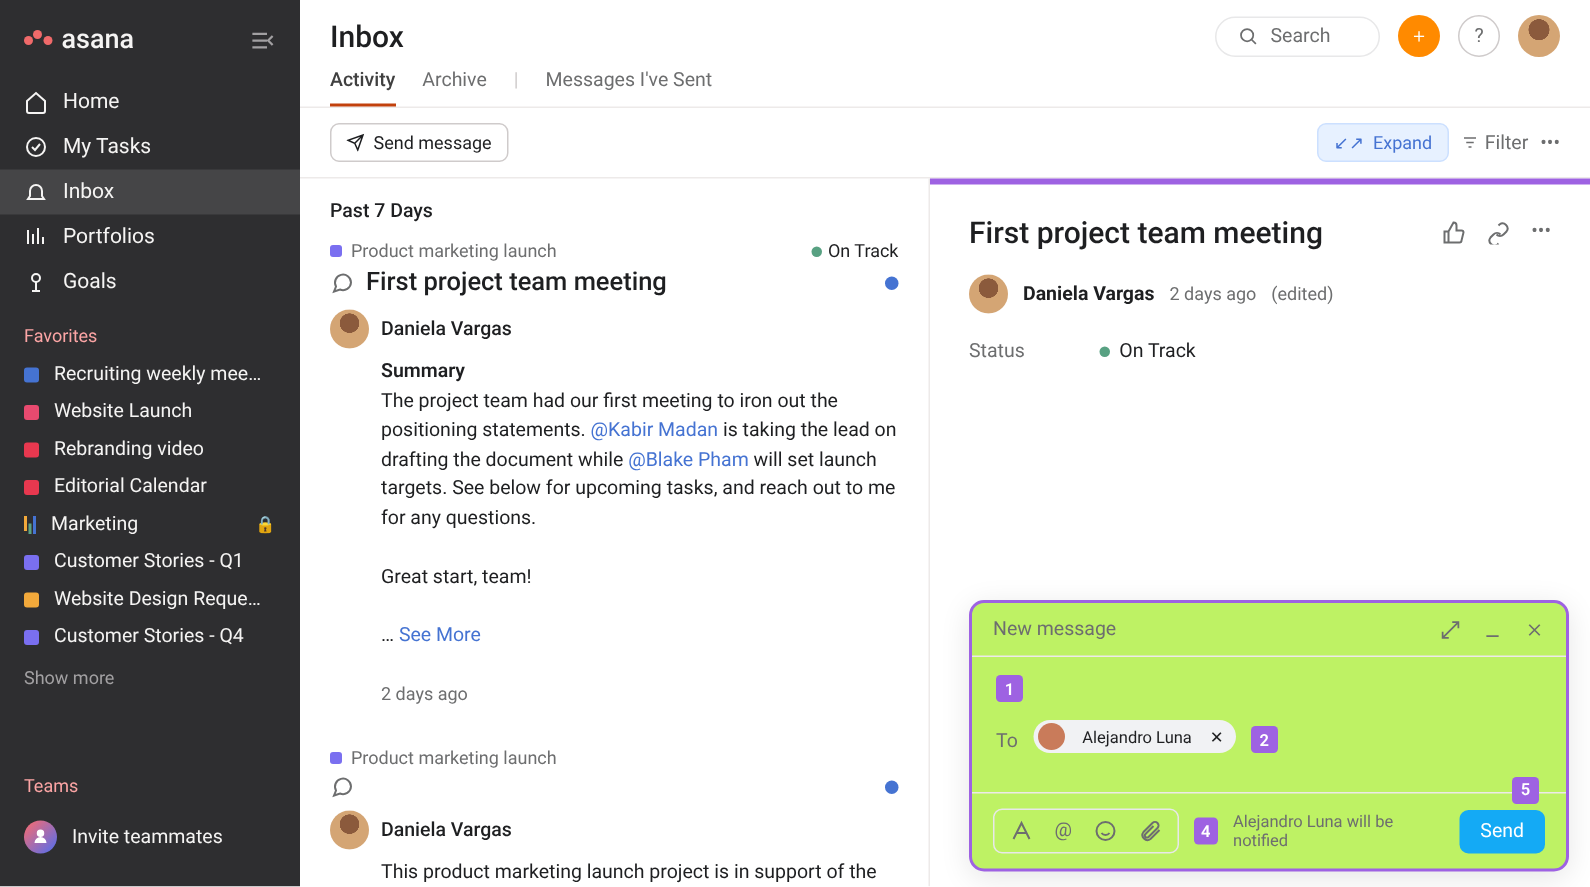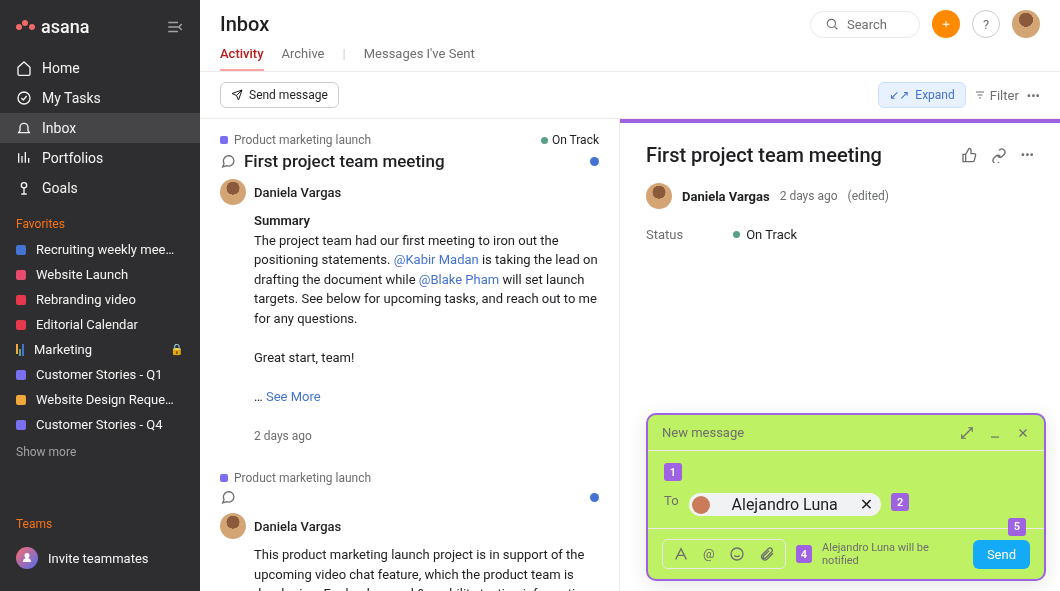--- a/index.html
+++ b/index.html
@@ -7,37 +7,37 @@
 body{display:flex;background:#fff;color:#1e1f21;font-size:13px}
 
 .sidebar{width:200px;background:#2e2e30;color:#f5f4f3;display:flex;flex-direction:column;padding:12px 0;flex-shrink:0}
 .logo-row{display:flex;align-items:center;justify-content:space-between;padding:4px 16px 16px}
 .logo{display:flex;align-items:center;gap:6px;font-size:18px;font-weight:500}
 .logo-dots{display:inline-flex;gap:1px}
 .logo-dots span{width:6px;height:6px;border-radius:50%;display:inline-block}
 .nav-item{display:flex;align-items:center;gap:10px;padding:7px 16px;cursor:pointer;color:#f5f4f3;font-size:14px}
 .nav-item.active{background:#454547}
 .nav-icon{width:16px;height:16px;display:flex;align-items:center;justify-content:center;flex-shrink:0}
-.section-label{padding:14px 16px 6px;font-size:12px;color:#f97316}
+.section-label{padding:14px 16px 6px;font-size:12px;color:#fca5a5}
 .fav-item{display:flex;align-items:center;gap:10px;padding:5px 16px;cursor:pointer;font-size:13px;white-space:nowrap;overflow:hidden;text-overflow:ellipsis}
 .fav-square{width:10px;height:10px;border-radius:2px;flex-shrink:0}
 .show-more{padding:8px 16px;color:#a2a0a2;font-size:12px;cursor:pointer}
 .teams-section{margin-top:auto}
 .invite{display:flex;align-items:center;gap:10px;padding:10px 16px;cursor:pointer;font-size:13px}
 .invite-icon{width:22px;height:22px;border-radius:50%;background:linear-gradient(135deg,#ff6b6b,#4e6ef2);display:flex;align-items:center;justify-content:center}
 
 .main{flex:1;display:flex;flex-direction:column;position:relative;min-width:0}
 .topbar{display:flex;align-items:center;padding:10px 20px 0;gap:12px}
 .topbar h1{font-size:20px;font-weight:500}
 .spacer{flex:1}
 .search{display:flex;align-items:center;gap:8px;border:1px solid #e8e8e9;border-radius:20px;padding:5px 14px;width:110px;color:#6d6e6f}
 .circle-btn{width:28px;height:28px;border-radius:50%;display:flex;align-items:center;justify-content:center;cursor:pointer}
 .tabs{display:flex;gap:18px;padding:8px 20px 0;border-bottom:1px solid #edeae9;font-size:13px;color:#6d6e6f}
 .tab{padding-bottom:8px;cursor:pointer}
-.tab.active{color:#b91c1c;border-bottom:2px solid #fca5a5;font-weight:500}
+.tab.active{color:#404040;border-bottom:2px solid #c2410c;font-weight:500}
 .tab-divider{color:#cfcbcb}
 .toolbar{display:flex;align-items:center;padding:10px 20px;gap:10px;border-bottom:1px solid #edeae9}
 .btn{border:1px solid #cfcbcb;border-radius:6px;padding:5px 10px;font-size:12px;background:#fff;cursor:pointer;display:inline-flex;align-items:center;gap:6px;color:#1e1f21}
 .btn.expand{background:#e7f1ff;border-color:#cce0ff;color:#4573d2}
 .toolbar-right{margin-left:auto;display:flex;align-items:center;gap:8px;color:#6d6e6f}
 
 .content{flex:1;display:flex;min-height:0}
 .inbox-list{width:420px;overflow-y:auto;border-right:1px solid #edeae9;padding:14px 20px}
 .section-title{font-size:13px;font-weight:500;color:#1e1f21;margin-bottom:12px}
 .card{margin-bottom:26px}
@@ -65,22 +65,22 @@
 .detail-icons{display:flex;gap:14px;color:#6d6e6f}
 .detail-author{display:flex;align-items:center;gap:10px;margin-top:16px;font-size:13px}
 .meta{color:#6d6e6f;font-size:12px}
 .status-row{display:flex;gap:50px;margin-top:18px;font-size:13px;color:#6d6e6f}
 
 .compose{position:absolute;right:14px;bottom:10px;width:400px;background:#bef264;border:2px solid #9e62e2;border-radius:10px;display:flex;flex-direction:column;box-shadow:0 4px 20px rgba(0,0,0,.1);z-index:10}
 .compose-header{display:flex;align-items:center;padding:10px 14px;border-bottom:1px solid #edeae9;font-size:13px;color:#6d6e6f}
 .compose-icons{margin-left:auto;display:flex;gap:14px;color:#6d6e6f}
 .compose-body{padding:12px 16px;flex:1}
 .subject{font-size:18px;font-weight:500;margin-bottom:12px;display:flex;align-items:center;gap:8px}
-.to-row{display:flex;align-items:flex-start;gap:10px;font-size:13px;color:#6d6e6f;}
-.chip{display:inline-flex;align-items:center;gap:22px;background:#f1f2f4;border-radius:12px;padding:2px 8px 2px 3px;font-size:16px;color:#1e1f21}
+.to-row{display:flex;align-items:flex-end;gap:10px;font-size:13px;color:#6d6e6f;margin-bottom:14px}
+.chip{display:inline-flex;align-items:center;gap:12px;background:#f1f2f4;border-radius:12px;padding:2px 8px 2px 3px;font-size:11px;color:#1e1f21}
 .chip-avatar{width:18px;height:18px;border-radius:50%;background:#c97b5a}
 .msg-text{font-size:13px;line-height:1.7;color:#1e1f21}
 .compose-footer{display:flex;align-items:center;padding:10px 14px;gap:10px;border-top:1px solid #edeae9}
 .composer-icons{display:flex;gap:14px;color:#6d6e6f;border:1px solid #e8e8e9;border-radius:6px;padding:6px 10px}
 .composer-icons span{cursor:pointer}
 .notify{margin-left:auto;font-size:11px;color:#6d6e6f}
 .send-btn{background:#14aaf5;color:#fff;border:none;border-radius:6px;padding:7px 14px;font-size:13px;cursor:pointer;margin-left:8px}
 .num-badge{background:#9e62e2;color:#fff;width:18px;height:18px;border-radius:3px;display:inline-flex;align-items:center;justify-content:center;font-size:11px;font-weight:600}
 .lock{font-size:11px;color:#a2a0a2;margin-left:auto}
 svg{display:block}
@@ -257,20 +257,21 @@
           </span>
         <span>Filter</span>
       </span>
       <span style="cursor:pointer">•••</span>
     </div>
   </div>
 
   <div class="content">
 
     <div class="inbox-list">
+      <div class="section-title">Past 7 Days</div>
 
       <div class="card">
         <div class="card-head">
           <span class="proj-dot"></span>
           <span>Product marketing launch</span>
           <span class="status-pill">
             <span class="status-dot"></span>
             <span>On Track</span>
           </span>
         </div>

